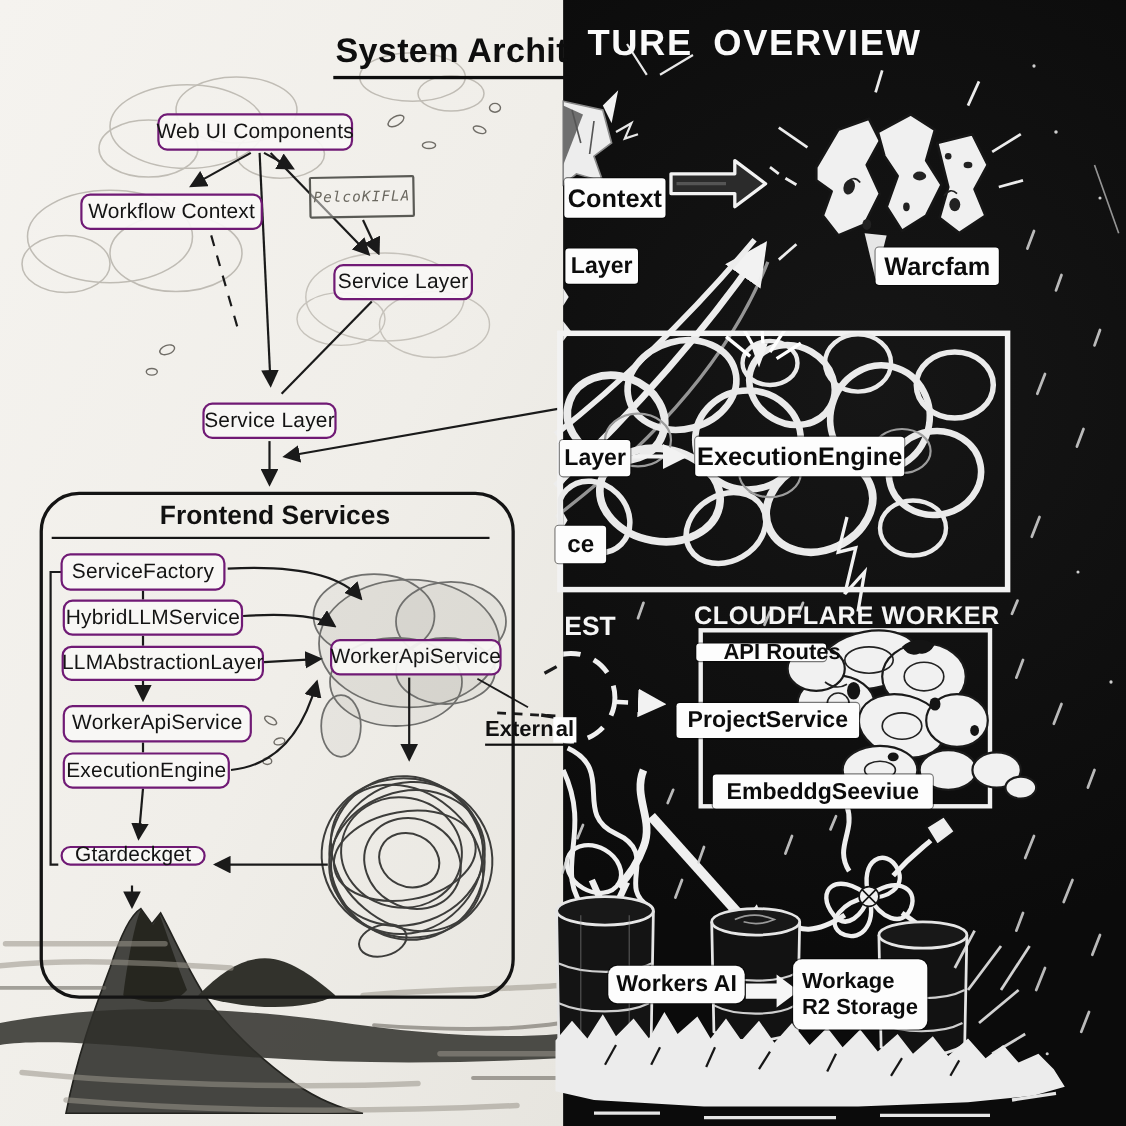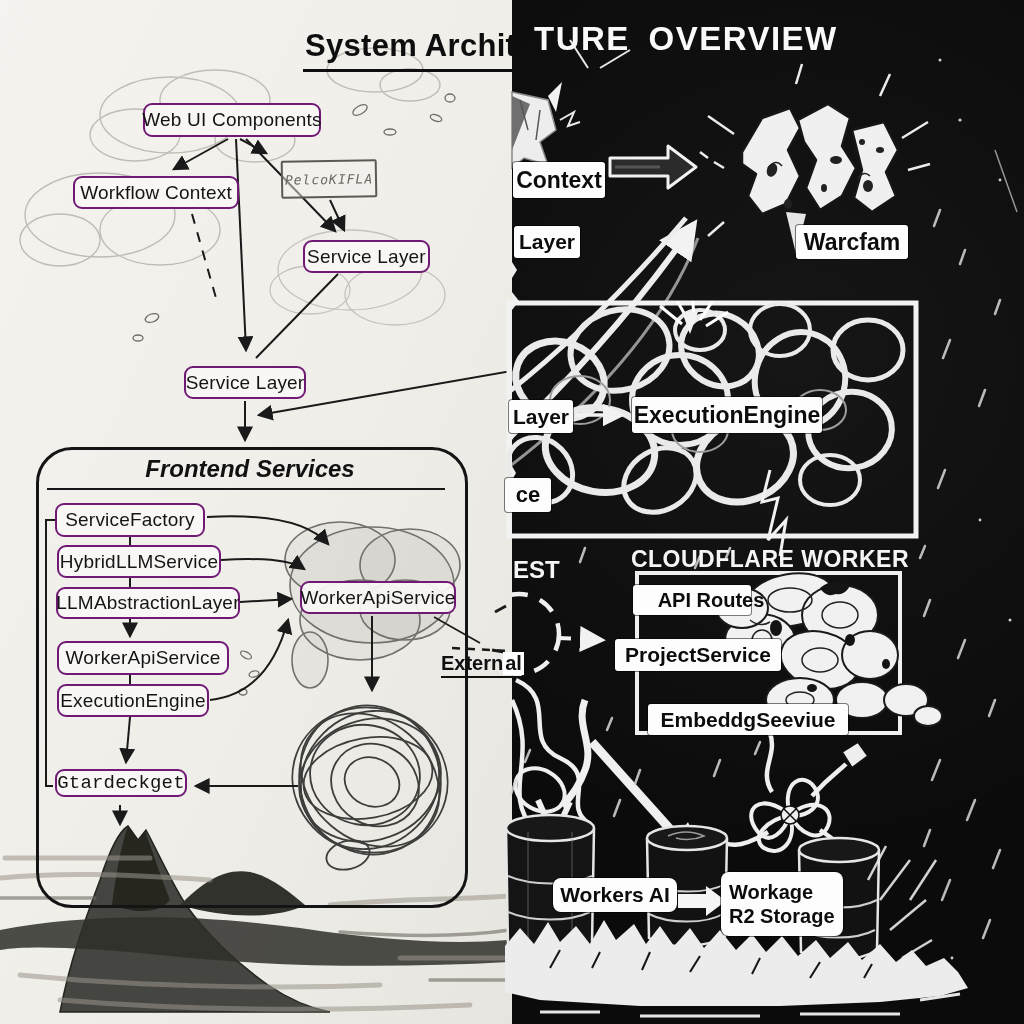--- a/index.html
+++ b/index.html
@@ -8,21 +8,21 @@
   .half{position:absolute;top:0;height:1024px;width:512px;overflow:hidden;}
   #half-left{left:0;background:linear-gradient(115deg,#f5f3ef 0%,#f0eee9 55%,#e7e5df 100%);}
   #half-right{left:512px;background:radial-gradient(circle at 55% 35%,#161616 0%,#0b0b0b 70%);}
   #decor{position:absolute;left:0;top:0;z-index:3;pointer-events:none;}
   .lbl{position:absolute;z-index:5;display:flex;align-items:center;justify-content:center;
        white-space:nowrap;box-sizing:border-box;}
   
   .box{background:rgba(249,248,245,.93);border:2px solid #701a75;border-radius:9px;
        color:#141414;font-size:19px;font-weight:500;letter-spacing:.2px;}
   .container-box{position:absolute;z-index:4;border:3px solid #141414;border-radius:36px;background:transparent;}
-  .container-title{font-size:24px;font-weight:700;color:#111;font-style:italic;}
+  .container-title{font-size:24px;font-weight:700;color:#111;}
   .container-rule{position:absolute;z-index:4;border-top:2.5px solid #161616;}
   .sketchbox{border:2px solid #5a5a55;border-radius:2px;background:rgba(244,242,238,.5);
              color:#6b6860;font-family:"DejaVu Sans Mono",monospace;font-style:italic;
              font-size:13px;letter-spacing:1px;transform:rotate(-1deg);}
   .title-left{font-size:31px;font-weight:600;color:#0e0e0e;border-bottom:3px solid #0e0e0e;
               padding:0 2px 5px 2px;letter-spacing:.3px;}
   .external{font-size:20px;font-weight:600;color:#101010;border-bottom:2.5px solid #101010;padding-bottom:1px;}
   .external .suffix{background:#fff;padding:0 2px;}
   
   .chip{background:#fdfdfd;color:#0c0c0c;font-weight:700;border-radius:3px;font-size:22px;
@@ -408,37 +408,37 @@
   <div class="container-box" style="left:36px;top:447px;width:426px;height:455px;"></div>
   <div class="lbl container-title" style="left:130px;top:454px;width:240px;height:30px;">Frontend Services</div>
   <div class="container-rule" style="left:47px;top:488px;width:398px;"></div>
 
   <div class="lbl box" style="left:55px;top:503px;width:150px;height:34px;">ServiceFactory</div>
   <div class="lbl box" style="left:57px;top:545px;width:164px;height:33px;">HybridLLMService</div>
   <div class="lbl box" style="left:56px;top:587px;width:184px;height:32px;">LLMAbstractionLayer</div>
   <div class="lbl box" style="left:57px;top:641px;width:172px;height:34px;">WorkerApiService</div>
   <div class="lbl box" style="left:57px;top:684px;width:152px;height:33px;">ExecutionEngine</div>
   <div class="lbl box" style="left:300px;top:581px;width:156px;height:33px;">WorkerApiService</div>
-  <div class="lbl box" style="left:55px;top:769px;width:132px;height:28px;font-family:Liberation Mono, monospace;">Gtardeckget</div>
+  <div class="lbl box" style="left:55px;top:769px;width:132px;height:18px;">Gtardeckget</div>
 
   <div class="lbl external" style="left:441px;top:652px;">
     <span>Extern</span>
       <span class="suffix">al</span>
   </div>
 
   <div class="lbl chip" style="left:513px;top:162px;width:92px;height:36px;font-size:23px;">Context</div>
   <div class="lbl chip" style="left:514px;top:226px;width:66px;height:32px;font-size:21px;">Layer</div>
   <div class="lbl chip" style="left:796px;top:225px;width:112px;height:34px;font-size:23px;">Warcfam</div>
   <div class="lbl chip" style="left:509px;top:400px;width:64px;height:33px;font-size:21px;">Layer</div>
   <div class="lbl chip" style="left:632px;top:397px;width:190px;height:36px;font-size:23px;">ExecutionEngine</div>
   <div class="lbl chip" style="left:505px;top:478px;width:46px;height:34px;">ce</div>
   <div class="lbl white-text" style="left:513px;top:556px;font-size:24px;">EST</div>
 
   <div class="lbl cf-heading" style="left:625px;top:546px;width:290px;">CLOUDFLARE WORKER</div>
-  <div class="lbl chip" style="left:633px;top:585px;width:118px;height:30px;font-size:20px;padding-left:38px;">API Routes</div>
+  <div class="lbl chip" style="left:633px;top:585px;width:118px;height:16px;font-size:20px;padding-left:38px;">API Routes</div>
   <div class="lbl chip" style="left:615px;top:639px;width:166px;height:32px;font-size:21px;">ProjectService</div>
   <div class="lbl chip" style="left:553px;top:878px;width:124px;height:34px;border-radius:8px;font-size:21px;">Workers AI</div>
 
   <div class="lbl chip" style="left:648px;top:704px;width:200px;height:31px;font-size:21px;">EmbeddgSeeviue</div>
   <div class="lbl chip bucket" style="left:721px;top:872px;width:122px;height:64px;border-radius:8px;font-size:20px;">
     <span>Workage</span>
     <span>R2 Storage</span>
   </div>
 
 </div>

